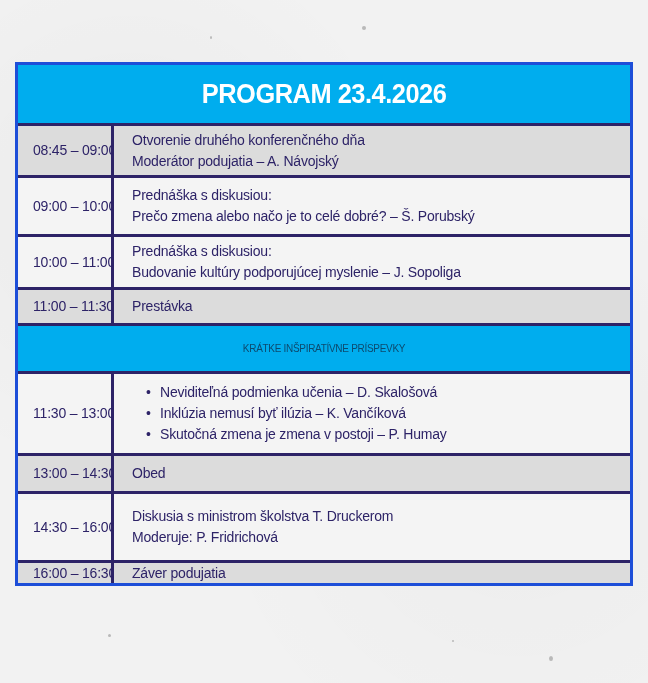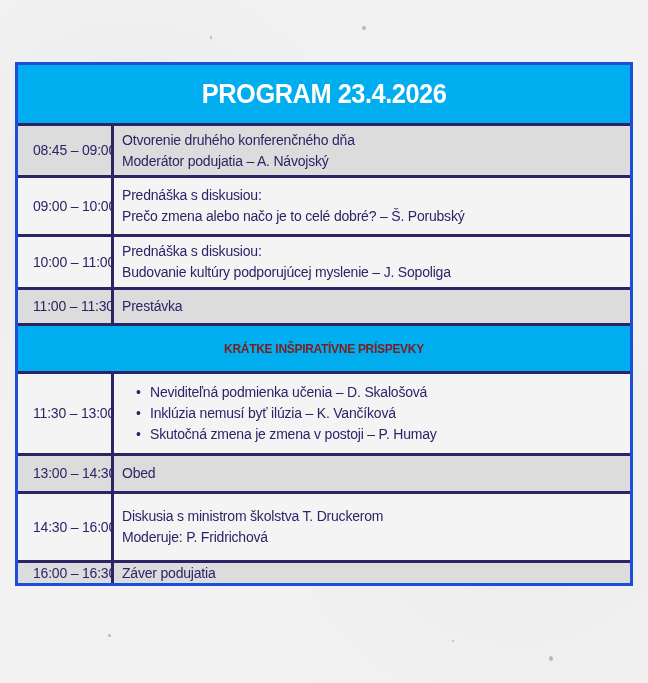--- a/index.html
+++ b/index.html
@@ -42,32 +42,32 @@
       letter-spacing: -0.2px;
     }
     .cell-time {
       width: 93px;
       padding-left: 15px;
       display: flex; align-items: center;
       white-space: nowrap;
     }
     .cell-content {
       flex: 1;
-      padding-left: 8px;
+      padding-left: 18px;
       display: flex; flex-direction: column; justify-content: center;
     }
     .gray .cell-time, .gray .cell-content { background: #dcdcdc; }
     .white .cell-time, .white .cell-content { background: #f4f4f4; }
     .subheader {
       height: 45px;
       background: #00adee;
       display: flex; align-items: center; justify-content: center;
     }
     .subheader-text {
-      color: #7f1d1d; font-weight: bold; font-size: 12px; letter-spacing: -0.3px;
+      color: #0c4a6e; font-weight: normal; font-size: 10px; letter-spacing: -0.3px;
     }
     .bullets { list-style: none; padding-left: 14px; }
     .bullets li { position: relative; padding-left: 14px; line-height: 21px; }
     .bullets li::before {
       content: "•"; position: absolute; left: 0; top: 0; color: #2d2367;
     }
   </style>
 </head>
 <body>
 

